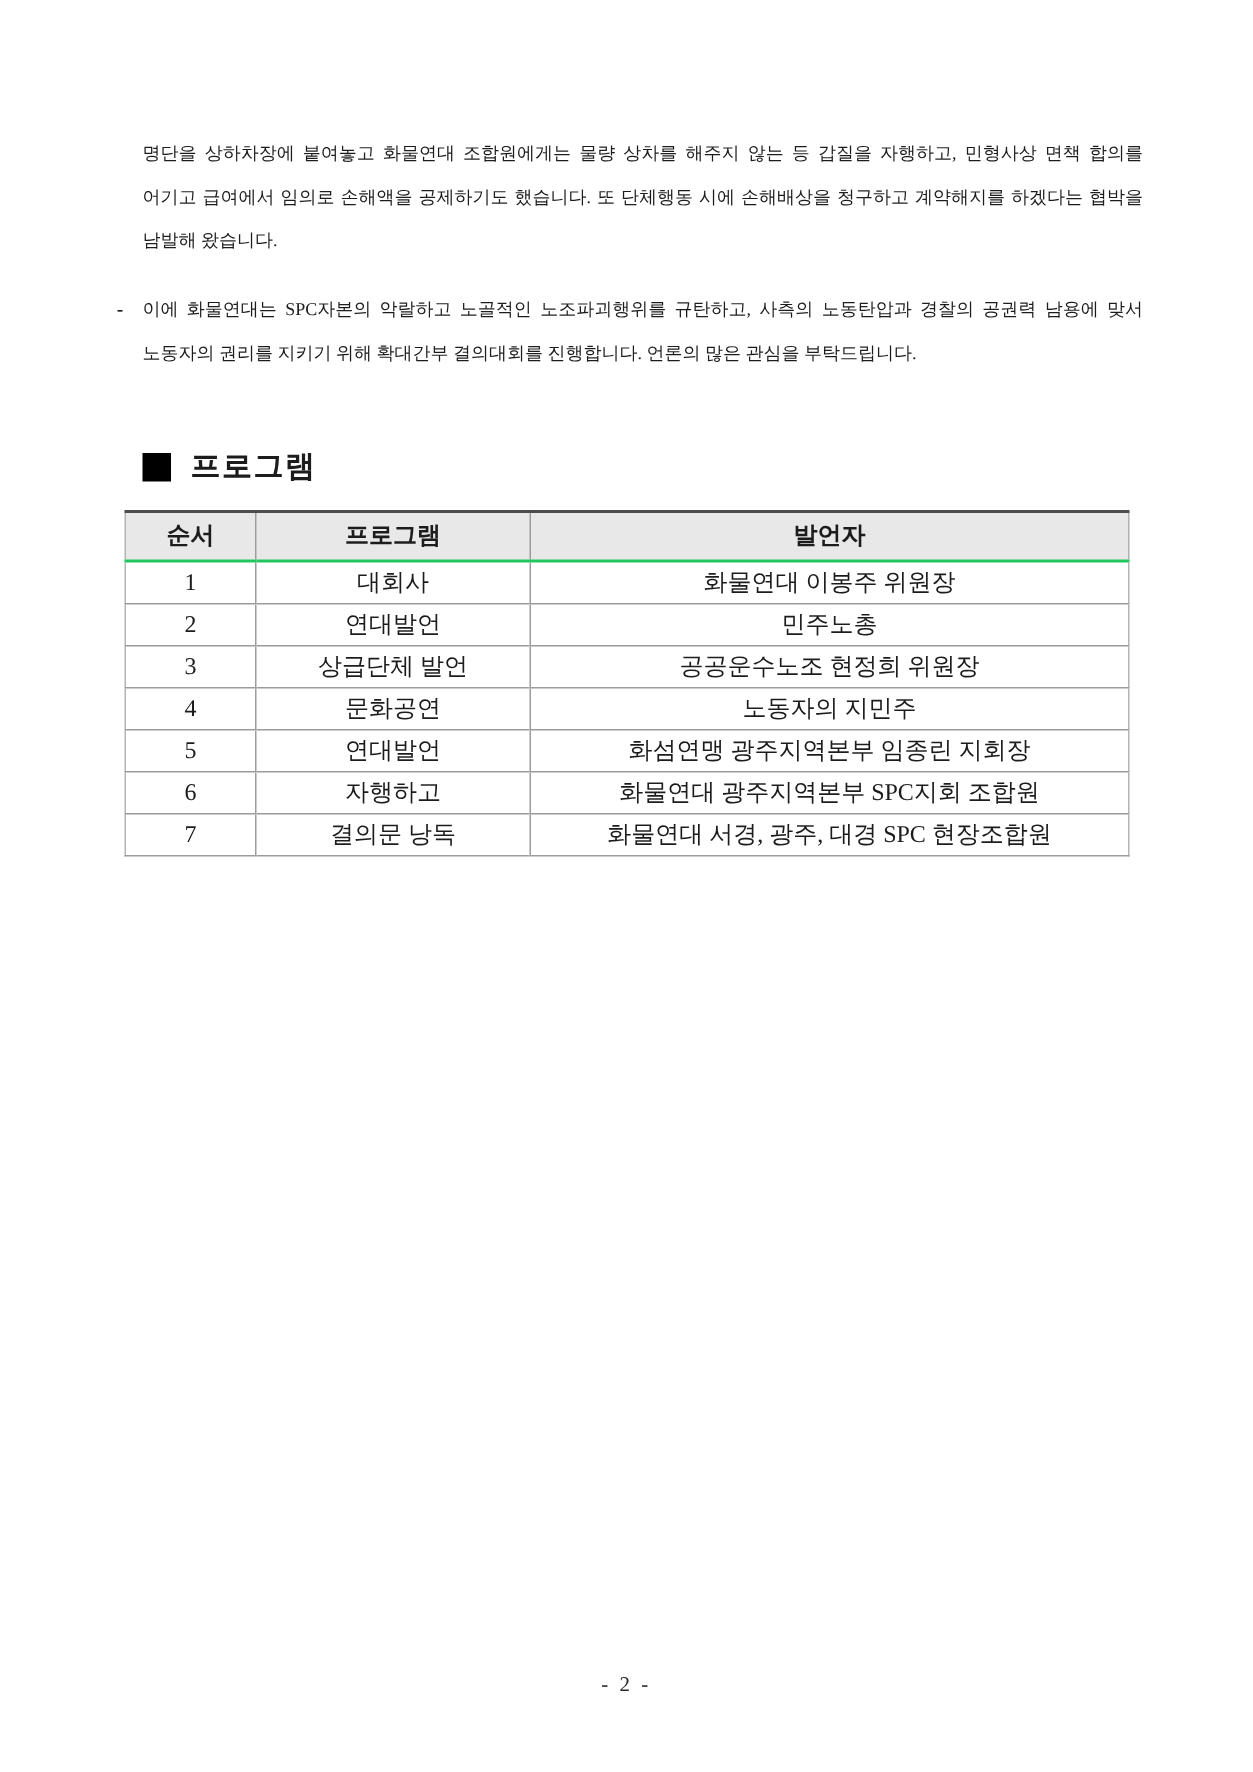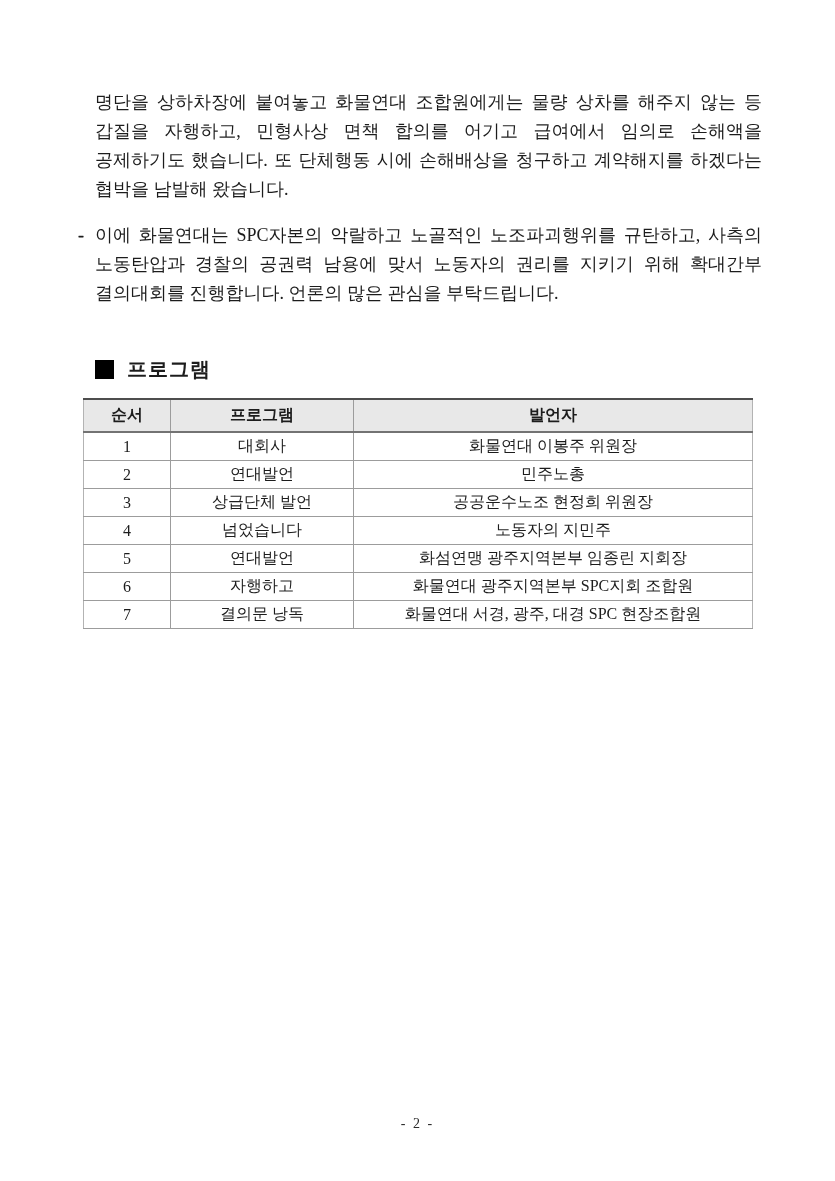--- a/index.html
+++ b/index.html
@@ -19,21 +19,21 @@
     position: absolute;
     top: 0; left: 0;
     width: 835px;
     height: 1181px;
   }
   .content {
     padding: 88px 73px 0 95px;
   }
   .para {
     margin: 0 0 17px 0;
-    font-size: 18px;
+    font-size: 12px;
     line-height: 29px;
     text-align: justify;
     position: relative;
     word-break: keep-all;
   }
   .para .marker {
     position: absolute;
     left: -17px;
     top: 0;
   }
@@ -66,21 +66,21 @@
     border-top: 2px solid #4d4d4d;
     border-bottom: 1px solid #9c9c9c;
     border-left: 1px solid #b3b3b3;
     border-right: 1px solid #b3b3b3;
     font-size: 16px;
   }
   table.program-table th {
     background: #e8e8e8;
     font-weight: bold;
     height: 31px;
-    border-bottom: 2px solid #737373;
+    border-bottom: 2px solid #22c55e;
     text-align: center;
     vertical-align: middle;
     padding: 0;
   }
   table.program-table td {
     height: 27px;
     border-top: 1px solid #9c9c9c;
     text-align: center;
     vertical-align: middle;
     padding: 0;
@@ -148,21 +148,21 @@
           <td>연대발언</td>
           <td>민주노총</td>
         </tr>
         <tr>
           <td>3</td>
           <td>상급단체 발언</td>
           <td>공공운수노조 현정희 위원장</td>
         </tr>
         <tr>
           <td>4</td>
-          <td>넘었습니다</td>
+          <td>문화공연</td>
           <td>노동자의 지민주</td>
         </tr>
         <tr>
           <td>5</td>
           <td>연대발언</td>
           <td>화섬연맹 광주지역본부 임종린 지회장</td>
         </tr>
         <tr>
           <td>6</td>
           <td>자행하고</td>

